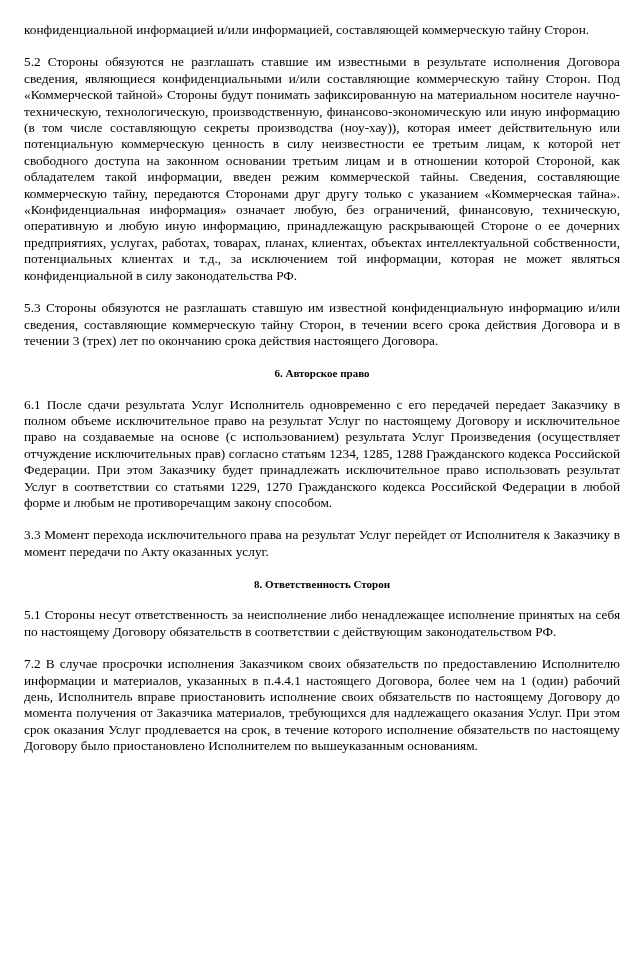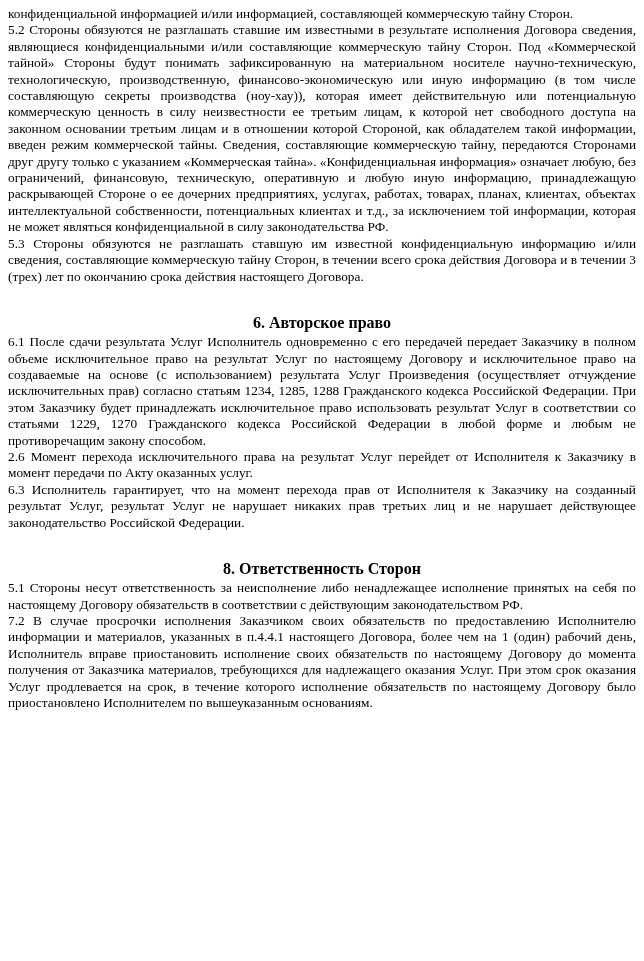--- a/index.html
+++ b/index.html
@@ -13,50 +13,49 @@
     background: #ffffff;
     box-sizing: border-box;
     padding: 6px 8px 0 8px;
     font-family: "Liberation Serif", "DejaVu Serif", serif;
     font-size: 13.3px;
     line-height: 1.235;
     color: #000000;
     overflow: hidden;
   }
   p {
-    margin: 0;
+    margin: 16px;
     text-align: justify;
     text-justify: inter-word;
     hyphens: none;
   }
   p.para {
     text-indent: 0;
   }
   h2.section {
-    margin: 28px 0 2px 0;
+    margin: 18px 0 2px 0;
     text-align: center;
-    font-size: 16px;
+    font-size: 11px;
     font-weight: bold;
     line-height: 1.2;
   }
   .tight {
     text-align: justify;
   }
 </style>
 </head>
 <body>
 
 <div class="page">
 
   <p class="para">конфиденциальной информацией и/или информацией, составляющей коммерческую тайну Сторон.</p>
   <p class="para">5.2 Стороны обязуются не разглашать ставшие им известными в результате исполнения Договора сведения, являющиеся конфиденциальными и/или составляющие коммерческую тайну Сторон. Под «Коммерческой тайной» Стороны будут понимать зафиксированную на материальном носителе научно-техническую, технологическую, производственную, финансово-экономическую или иную информацию (в том числе составляющую секреты производства (ноу-хау)), которая имеет действительную или потенциальную коммерческую ценность в силу неизвестности ее третьим лицам, к которой нет свободного доступа на законном основании третьим лицам и в отношении которой Стороной, как обладателем такой информации, введен режим коммерческой тайны. Сведения, составляющие коммерческую тайну, передаются Сторонами друг другу только с указанием «Коммерческая тайна». «Конфиденциальная информация» означает любую, без ограничений, финансовую, техническую, оперативную и любую иную информацию, принадлежащую раскрывающей Стороне о ее дочерних предприятиях, услугах, работах, товарах, планах, клиентах, объектах интеллектуальной собственности, потенциальных клиентах и т.д., за исключением той информации, которая не может являться конфиденциальной в силу законодательства РФ.</p>
   <p class="para">5.3 Стороны обязуются не разглашать ставшую им известной конфиденциальную информацию и/или сведения, составляющие коммерческую тайну Сторон, в течении всего срока действия Договора и в течении 3 (трех) лет по окончанию срока действия настоящего Договора.</p>
 
   <h2 class="section">6. Авторское право</h2>
   <p class="para">6.1 После сдачи результата Услуг Исполнитель одновременно с его передачей передает Заказчику в полном объеме исключительное право на результат Услуг по настоящему Договору и исключительное право на создаваемые на основе (с использованием) результата Услуг Произведения (осуществляет отчуждение исключительных прав) согласно статьям 1234, 1285, 1288 Гражданского кодекса Российской Федерации. При этом Заказчику будет принадлежать исключительное право использовать результат Услуг в соответствии со статьями 1229, 1270 Гражданского кодекса Российской Федерации в любой форме и любым не противоречащим закону способом.</p>
-  <p class="tight">2.6 Момент перехода исключительного права на результат Услуг перейдет от Исполнителя к Заказчику в момент передачи по Акту оказанных услуг.</p>
-  <p class="tight">6.3 Исполнитель гарантирует, что на момент перехода прав от Исполнителя к Заказчику на созданный результат Услуг, результат Услуг не нарушает никаких прав третьих лиц и не нарушает действующее законодательство Российской Федерации.</p>
+  <p class="tight">3.3 Момент перехода исключительного права на результат Услуг перейдет от Исполнителя к Заказчику в момент передачи по Акту оказанных услуг.</p>
 
   <h2 class="section">8. Ответственность Сторон</h2>
   <p class="para">5.1 Стороны несут ответственность за неисполнение либо ненадлежащее исполнение принятых на себя по настоящему Договору обязательств в соответствии с действующим законодательством РФ.</p>
   <p class="para">7.2 В случае просрочки исполнения Заказчиком своих обязательств по предоставлению Исполнителю информации и материалов, указанных в п.4.4.1 настоящего Договора, более чем на 1 (один) рабочий день, Исполнитель вправе приостановить исполнение своих обязательств по настоящему Договору до момента получения от Заказчика материалов, требующихся для надлежащего оказания Услуг. При этом срок оказания Услуг продлевается на срок, в течение которого исполнение обязательств по настоящему Договору было приостановлено Исполнителем по вышеуказанным основаниям.</p>
 
 </div>
 
 </body></html>

